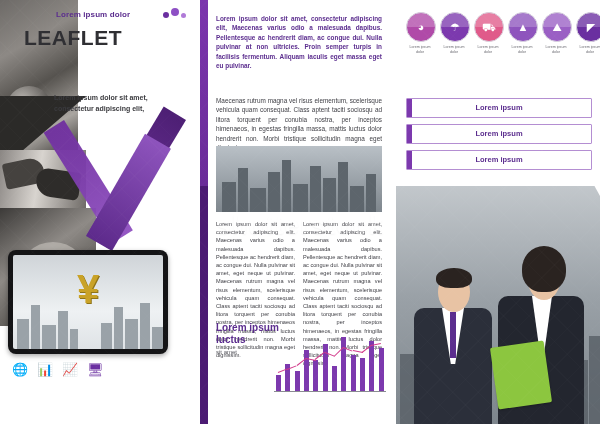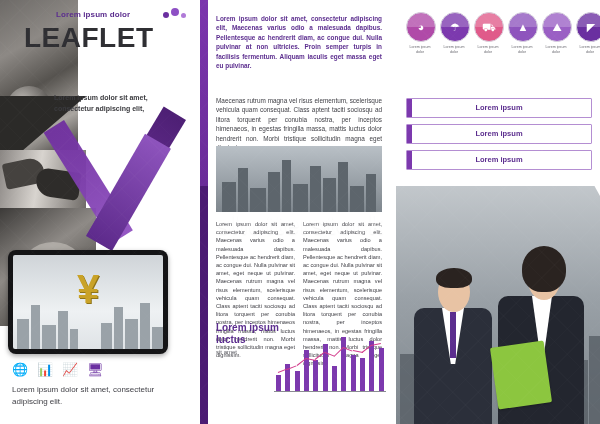--- a/index.html
+++ b/index.html
@@ -137,21 +137,21 @@
     border-radius: 50%;
     background: #6a2fa0;
   }
   .dots-logo i:nth-child(1) { left: 0;  top: 4px;  width: 6px; height: 6px; }
   .dots-logo i:nth-child(2) { left: 8px; top: 0;   width: 8px; height: 8px; background:#8d4fc4; }
   .dots-logo i:nth-child(3) { left: 18px; top: 5px; width: 5px; height: 5px; background:#b07ad8; }
 
   .leaflet-title {
     position: absolute;
     left: 24px; top: 24px;
-    font-size: 28px;
+    font-size: 21px;
     line-height: 27px;
     font-weight: bold;
     color: #2f2f33;
     letter-spacing: .5px;
   }
   .leaflet-sub {
     position: absolute;
     left: 54px; top: 92px;
     width: 134px;
     font-size: 7px;
@@ -511,21 +511,20 @@
       </div>
     </div>
 
     <div class="icon-row">
       <div class="ic">🌐</div>
       <div class="ic">📊</div>
       <div class="ic">📈</div>
       <div class="ic">🖥</div>
     </div>
 
-    <div class="left-foot">Lorem ipsum dolor sit amet, consectetur adipiscing elit.</div>
   </div>
 
   <div class="panel-mid">
     <div class="mid-purple-bar"></div>
     <div class="mid-purple-block"></div>
 
     <div class="mid-body p1">Lorem ipsum dolor sit amet, consectetur adipiscing elit, Maecenas varius odio a malesuada dapibus. Pellentesque ac hendrerit diam, ac congue dui. Nulla pulvinar at non ultricies. Proin semper turpis in facilisis fermentum. Aliquam iaculis eget massa eget eu pulvinar.</div>
     <div class="mid-body p2">Maecenas rutrum magna vel risus elementum, scelerisque vehicula quam consequat. Class aptent taciti sociosqu ad litora torquent per conubia nostra, per inceptos himenaeos, in egestas fringilla massa, mattis luctus dolor hendrerit non. Morbi tristique sollicitudin magna eget dignissim.</div>
 
     <div class="mid-city">

